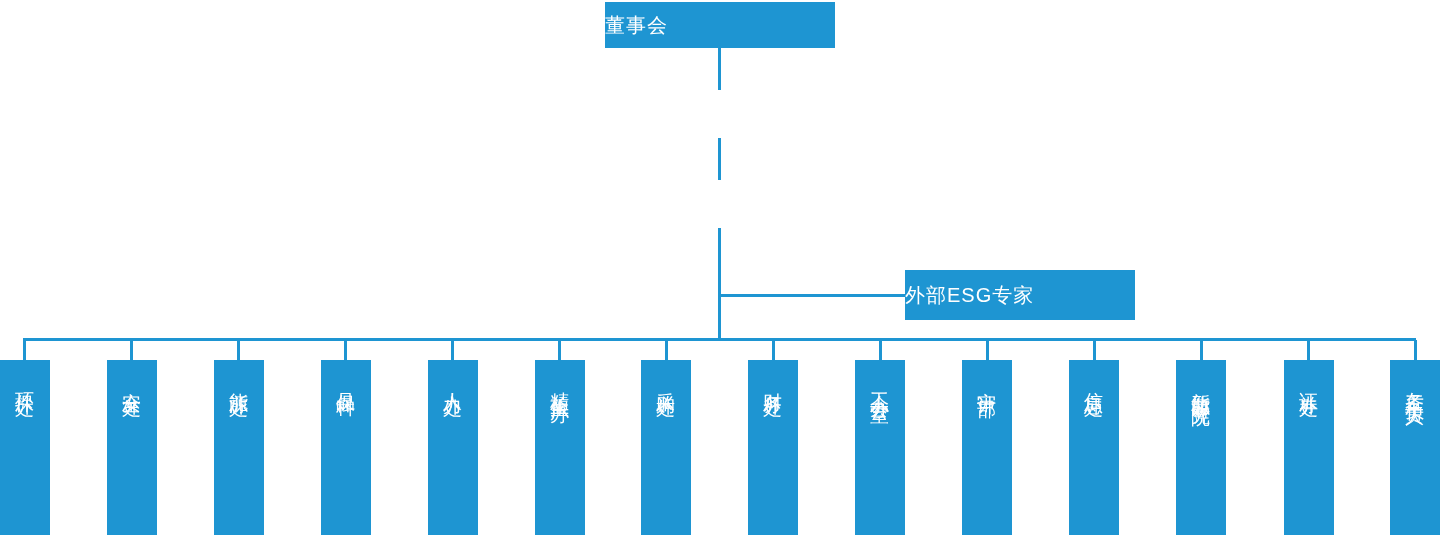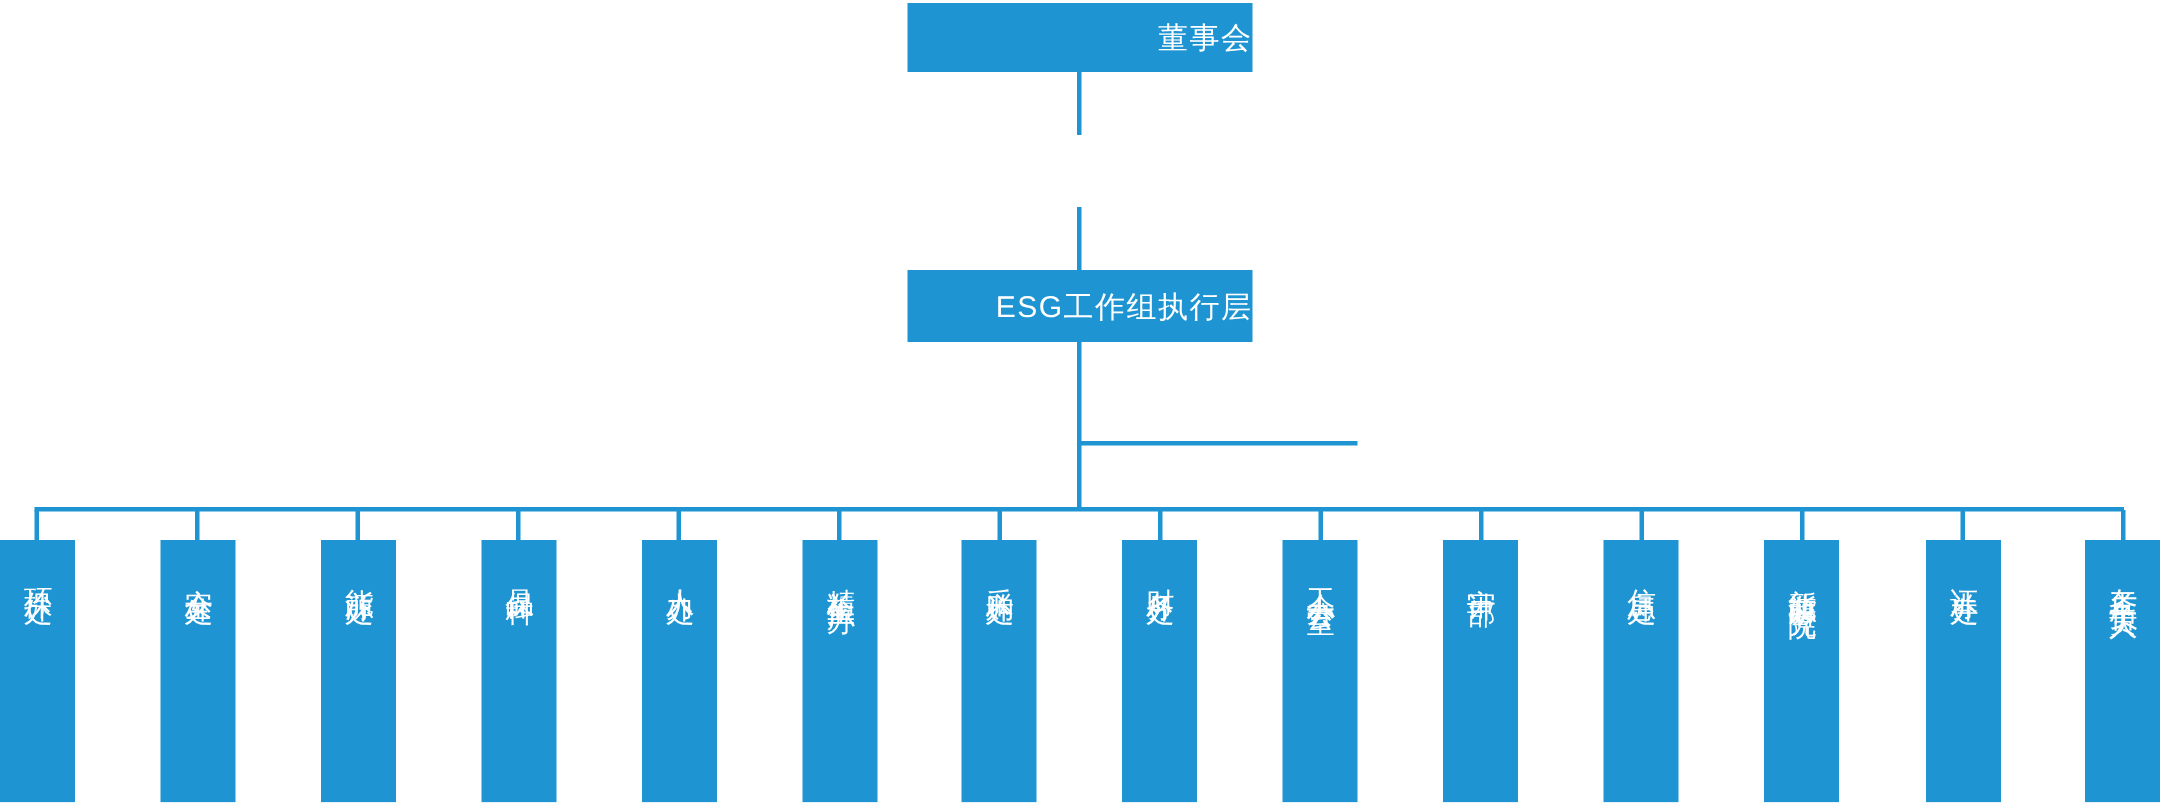--- a/index.html
+++ b/index.html
@@ -19,21 +19,21 @@
     overflow: hidden;
   }
 
   
   .node {
     position: absolute;
     background: var(--blue);
     color: var(--text);
     display: flex;
     align-items: center;
-    justify-content: flex-end;
+    justify-content: flex-start;
     font-size: 20px;
     letter-spacing: 1px;
   }
   .node-top    { left: 605px; width: 230px; }
   .node-board  { top: 2px;   height: 46px; }
   .node-mgmt   { top: 90px;  height: 48px; }
   .node-exec   { top: 180px; height: 48px; }
   .node-advisor{ left: 905px; top: 270px; width: 230px; height: 50px; }
 
   .dept {
@@ -66,24 +66,24 @@
   .hline { height: 3px; }
 </style>
 </head>
 <body>
 
 <div class="canvas">
 
   <div class="node node-top node-board">
     <span>董事会</span>
   </div>
-  <div class="node node-top node-exec">
-    <span>ESG工作组执行层</span>
+
+  <div class="node node-advisor">
+    <span>外部ESG专家</span>
   </div>
-
 
   <div class="line vline" style="left:718px; top:48px;  height:42px;"></div>
   <div class="line vline" style="left:718px; top:138px; height:42px;"></div>
   <div class="line vline" style="left:718px; top:228px; height:112px;"></div>
 
   <div class="line hline" style="left:719px; top:294px; width:186px;"></div>
 
   <div class="line hline" style="left:23px; top:338px; width:1393px;"></div>
 
   <div class="line vline" style="left:23px;   top:340px; height:20px;"></div>

